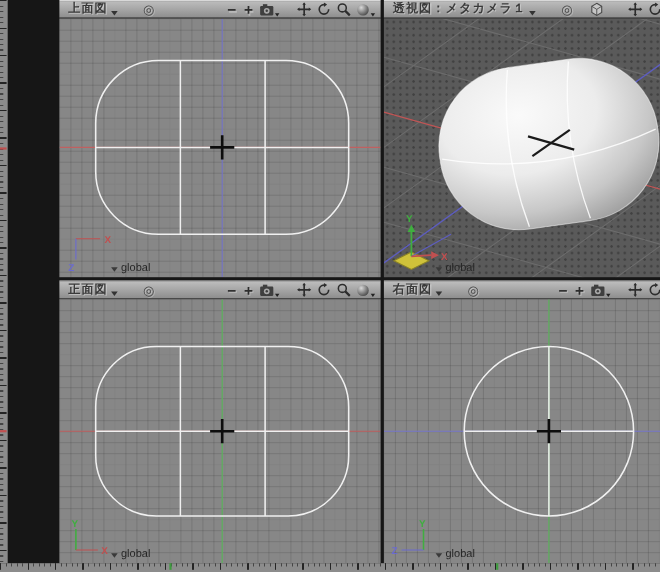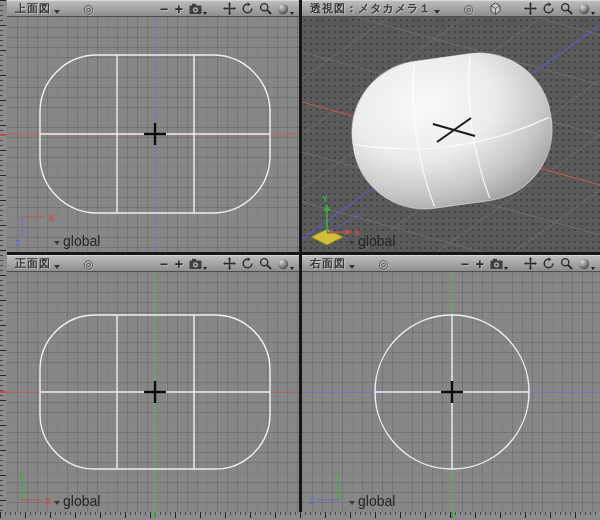--- a/index.html
+++ b/index.html
@@ -2,21 +2,21 @@
 <html><head>
 <meta charset="utf-8">
 <style>
   html,body{margin:0;padding:0;}
   body{
     width:600px;height:520px;position:relative;overflow:hidden;
     background:#161616;
     font-family:"Liberation Sans","DejaVu Sans",sans-serif;
   }
   
-  .vp{position:absolute;display:flex;flex-direction:column;}
+  .vp{position:absolute;display:flex;flex-direction:column;margin-left:47px;}
   .vp-top   {left:7px;  top:0;    width:292px;height:252px;}
   .vp-persp {left:302px;top:0;    width:298px;height:252px;border-radius:17px;}
   .vp-front {left:7px;  top:255px;width:292px;height:257px;}
   .vp-right {left:302px;top:255px;width:298px;height:257px;justify-content:flex-end;}
 
   
   .titlebar{
     flex:0 0 17px;height:17px;box-sizing:border-box;
     display:flex;align-items:center;gap:3px;
     padding:0 4px 0 8px;
@@ -55,21 +55,21 @@
     background-color:#5a5a5a;
     background-image:radial-gradient(rgba(25,25,25,.38) 1px,transparent 1.3px);
     background-size:6px 6px;
   }
   .scene{position:absolute;left:0;top:0;}
   .axisw{position:absolute;left:5px;bottom:3px;}
   .axisw text{font-size:9px;font-weight:bold;}
   .global{
     position:absolute;bottom:3px;left:47px;
     display:flex;align-items:center;gap:3px;
-    font-size:14px;color:#262626;
+    font-size:10px;color:#262626;
   }
   .global .tri-s{width:0;height:0;border-left:3px solid transparent;border-right:3px solid transparent;
                  border-top:4px solid #3a3a3a;margin-top:3px;}
 
   
   .ruler-v{position:absolute;left:0;top:0;width:7px;height:512px;background:#8c8c8c;}
   .ruler-v .minor{position:absolute;left:0;top:0;width:3px;height:100%;
     background:repeating-linear-gradient(to bottom,#454545 0 1px,transparent 1px 5px);}
   .ruler-v .major{position:absolute;left:0;top:0;width:6px;height:100%;
     background:repeating-linear-gradient(to bottom,#242424 0 1px,transparent 1px 25px);}

